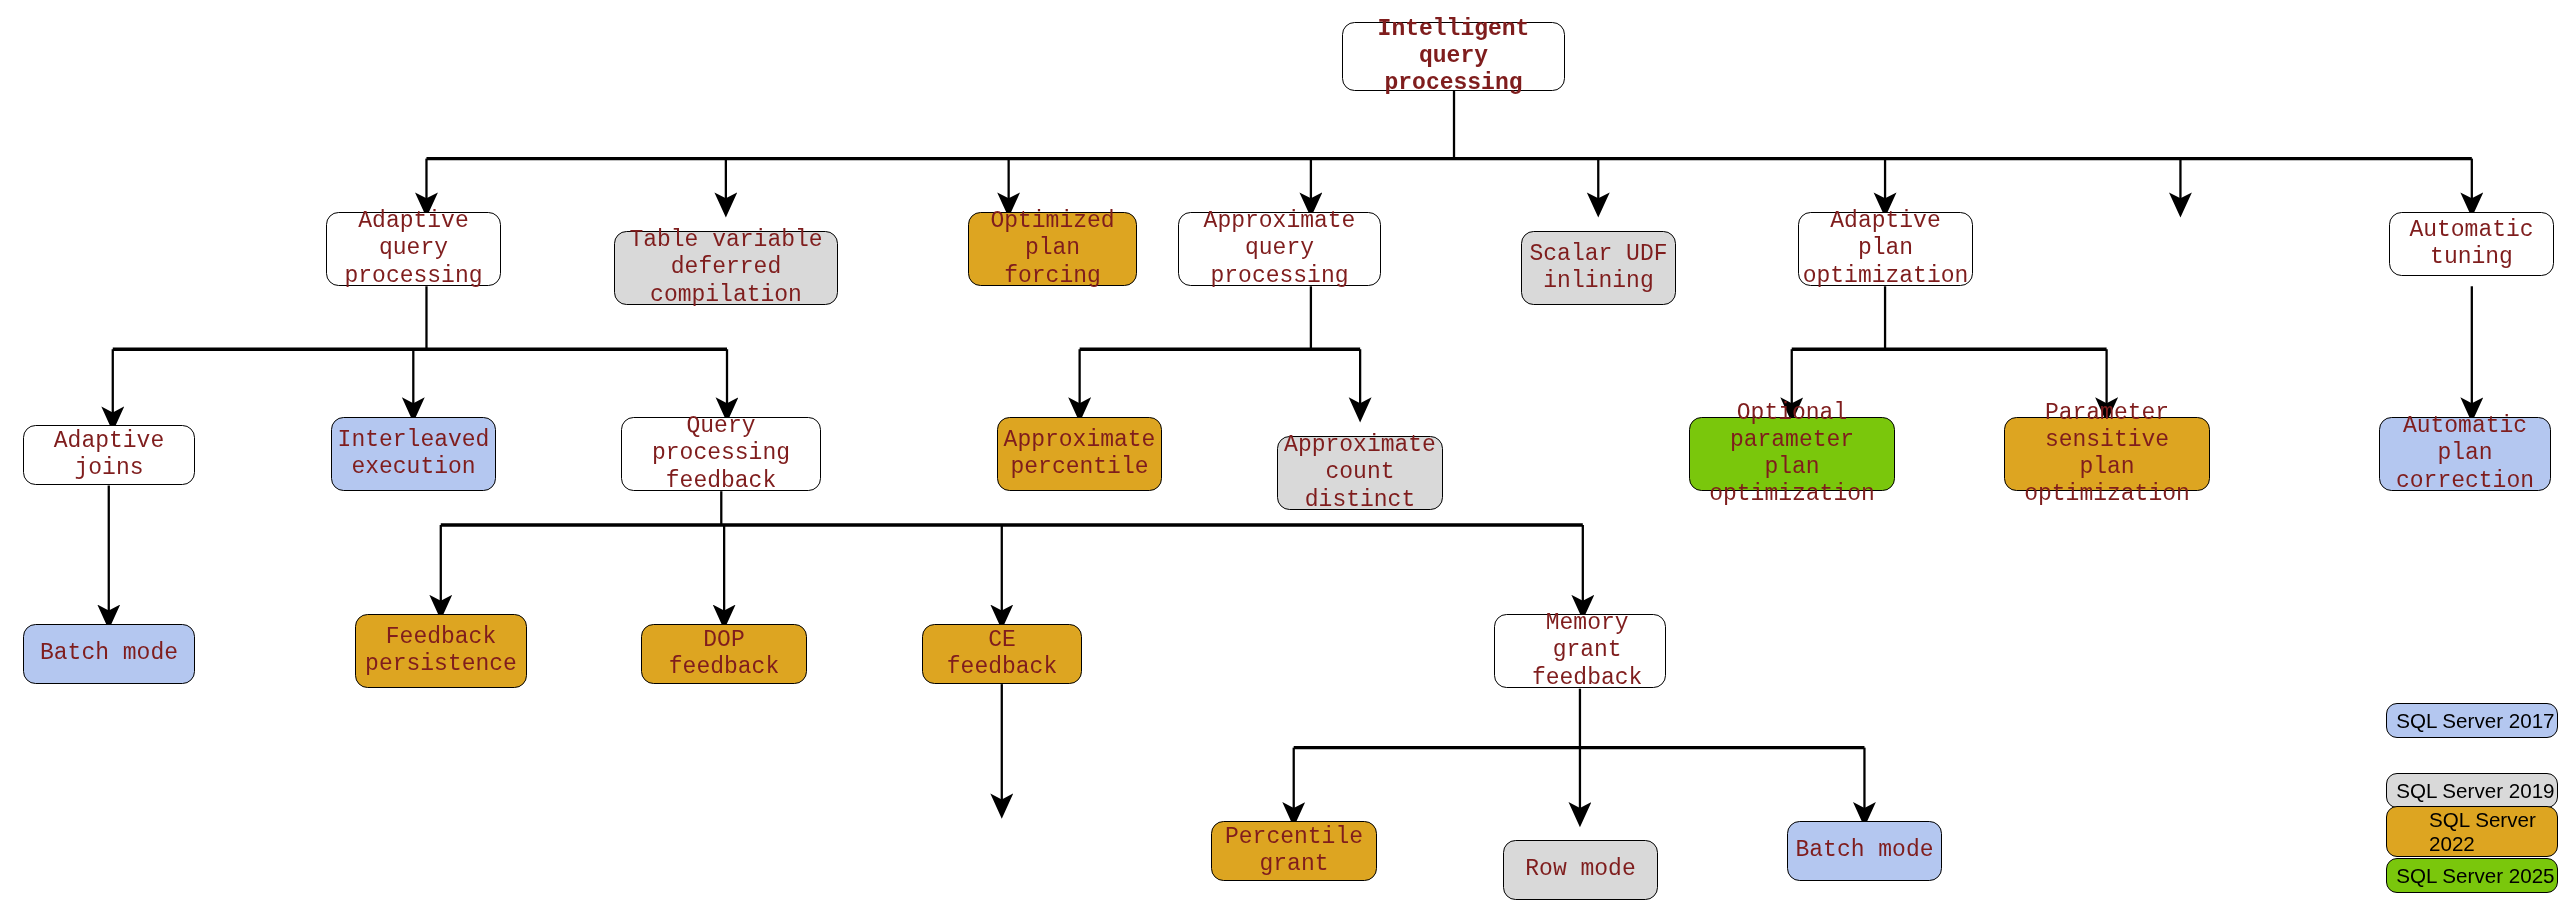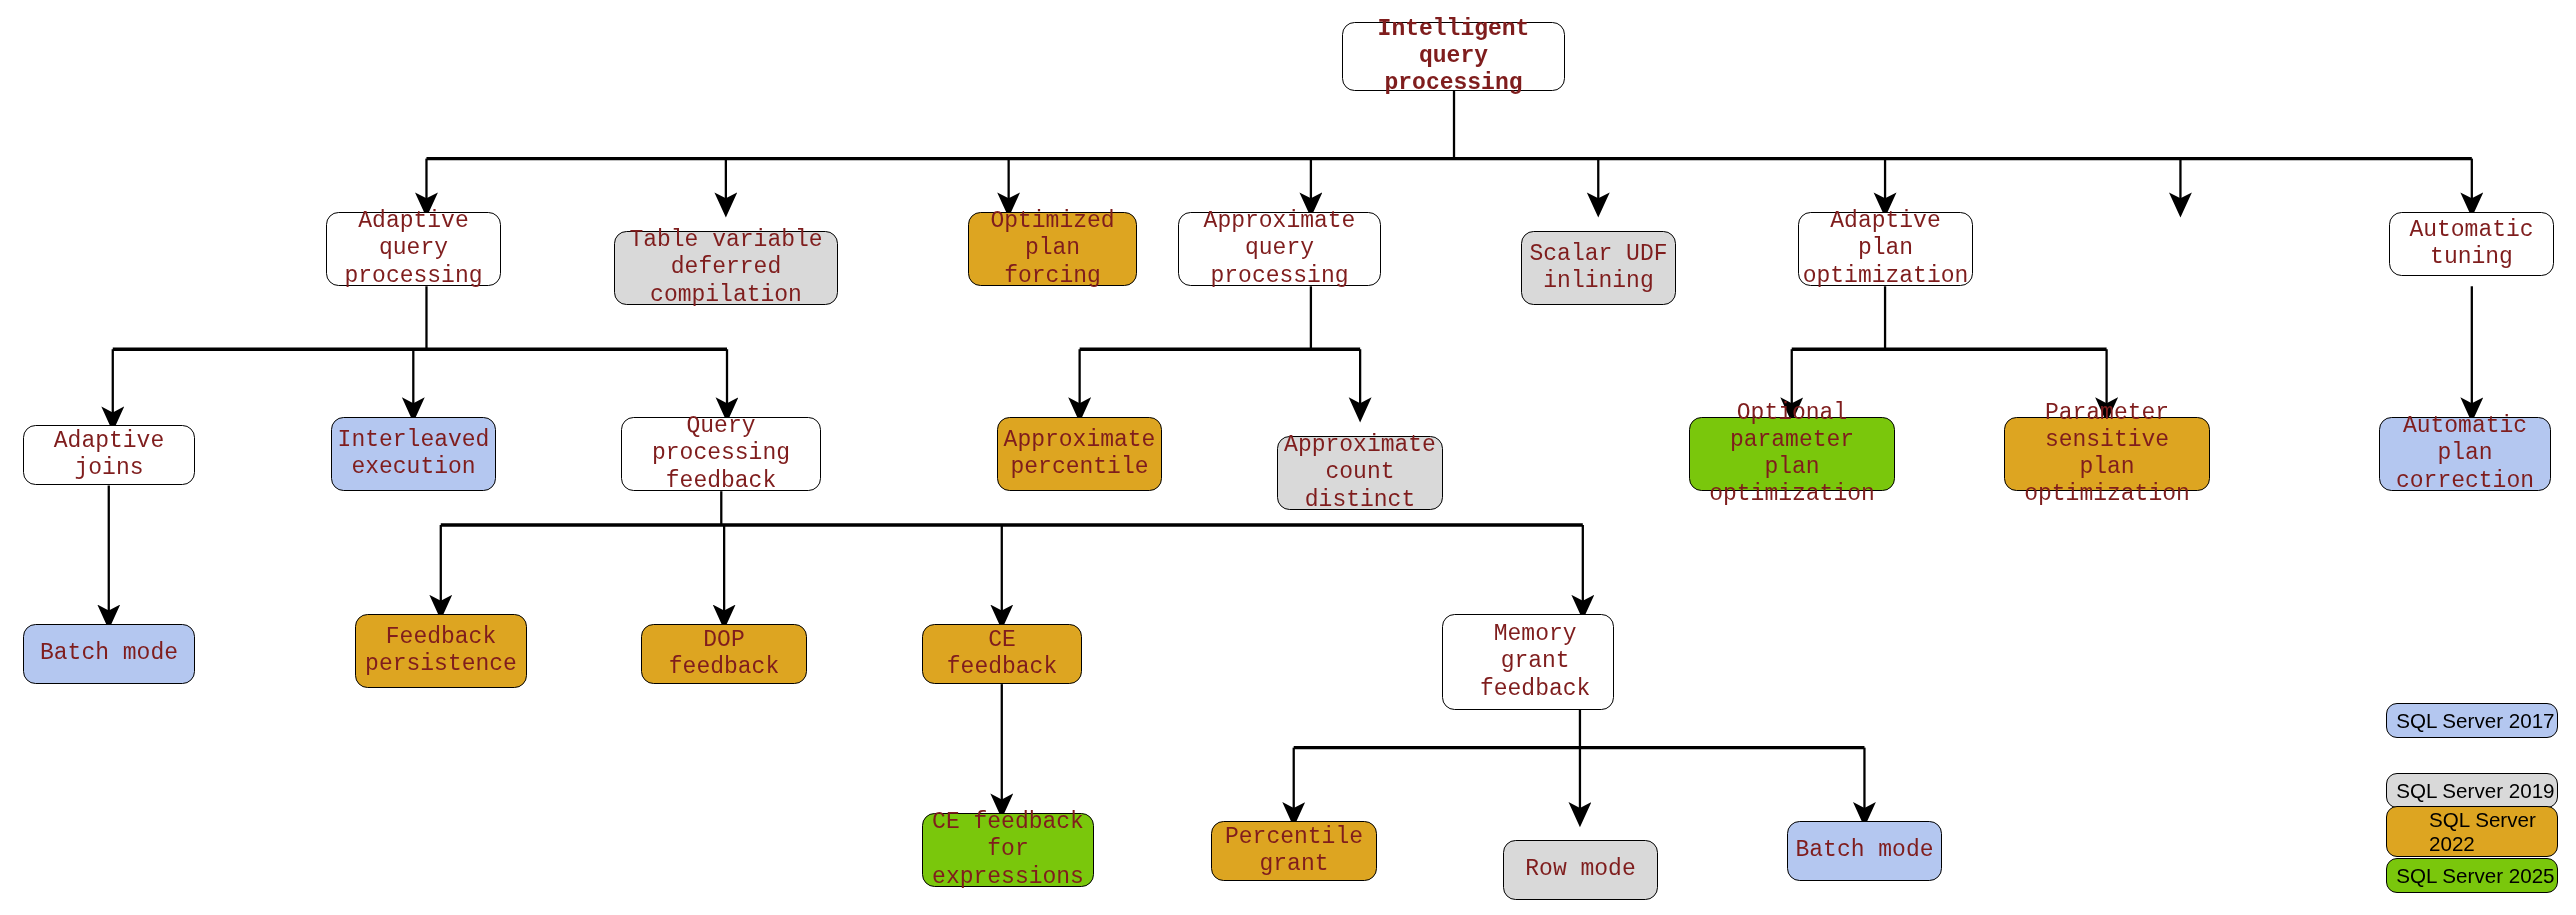--- a/index.html
+++ b/index.html
@@ -196,29 +196,25 @@
   <div class="node c-gold" style="left:355px;top:614px;width:172px;height:74px;">
       <span class="lbl">Feedback
 persistence</span>
     </div>
   <div class="node c-gold" style="left:641px;top:624px;width:166px;height:60px;">
       <span class="lbl">DOP feedback</span>
     </div>
   <div class="node c-gold" style="left:922px;top:624px;width:160px;height:60px;">
       <span class="lbl">CE feedback</span>
     </div>
-  <div class="node c-white" style="left:1442px;top:614px;width:172px;height:96px;padding-left:20px;">
+  <div class="node c-white" style="left:1494px;top:614px;width:172px;height:74px;padding-left:20px;">
       <span class="lbl">Memory grant
 feedback</span>
     </div>
 
-  <div class="node c-green" style="left:922px;top:813px;width:172px;height:74px;">
-      <span class="lbl">CE feedback for
-expressions</span>
-    </div>
   <div class="node c-gold" style="left:1211px;top:821px;width:166px;height:60px;">
       <span class="lbl">Percentile grant</span>
     </div>
   <div class="node c-gray" style="left:1503px;top:821px;width:155px;height:60px;">
       <span class="lbl">Row mode</span>
     </div>
   <div class="node c-blue" style="left:1787px;top:821px;width:155px;height:60px;">
       <span class="lbl">Batch mode</span>
     </div>
 

